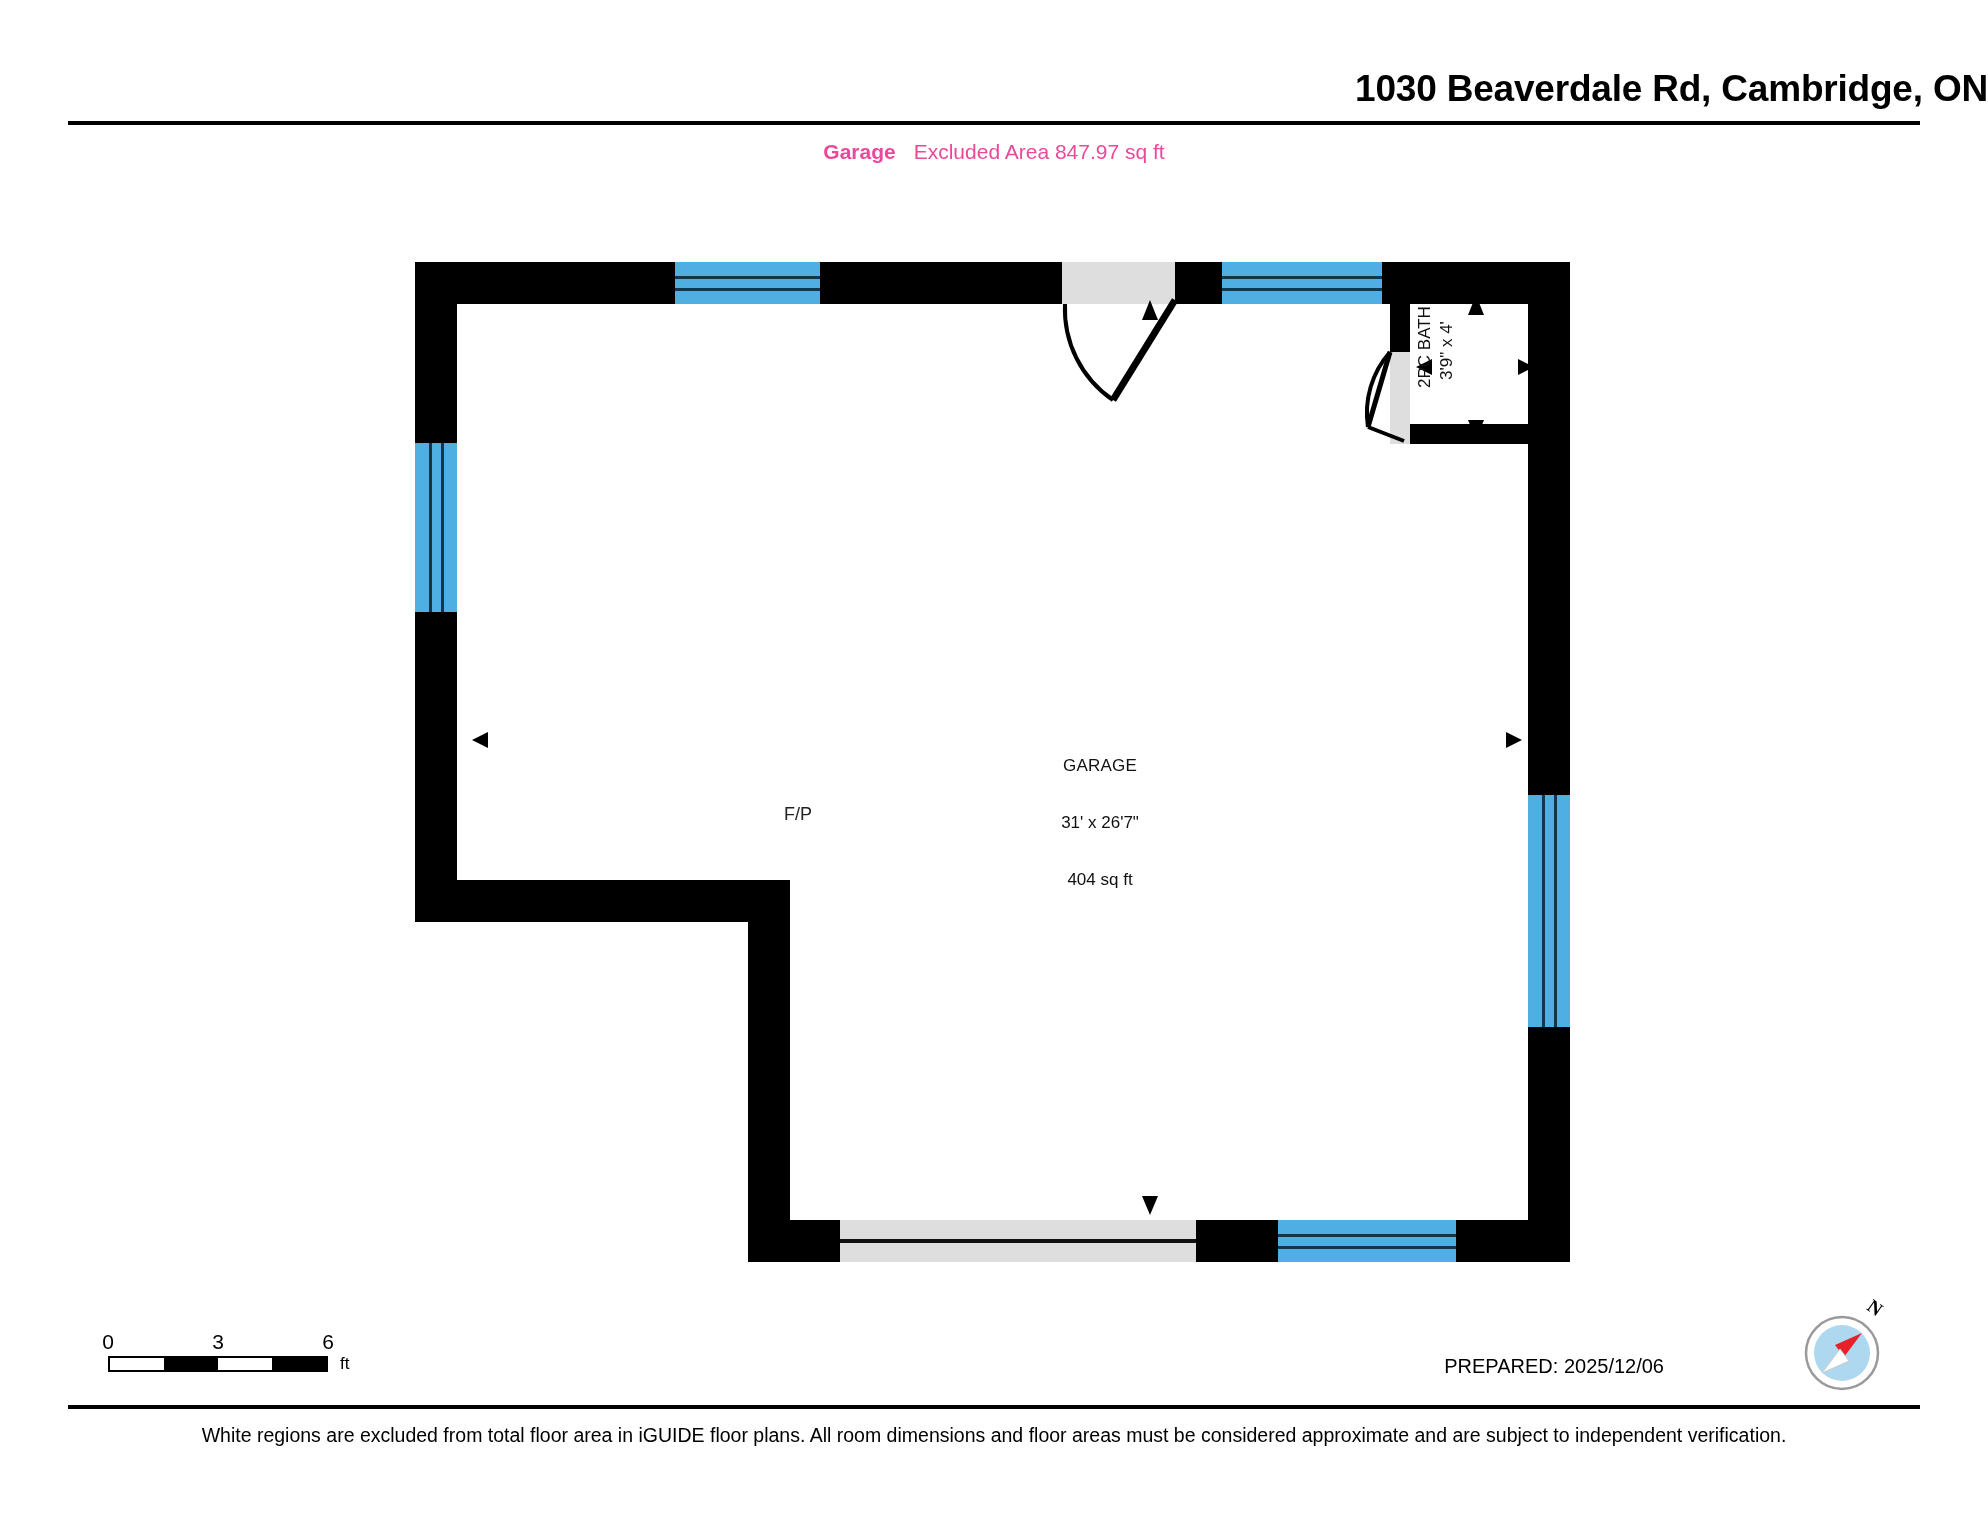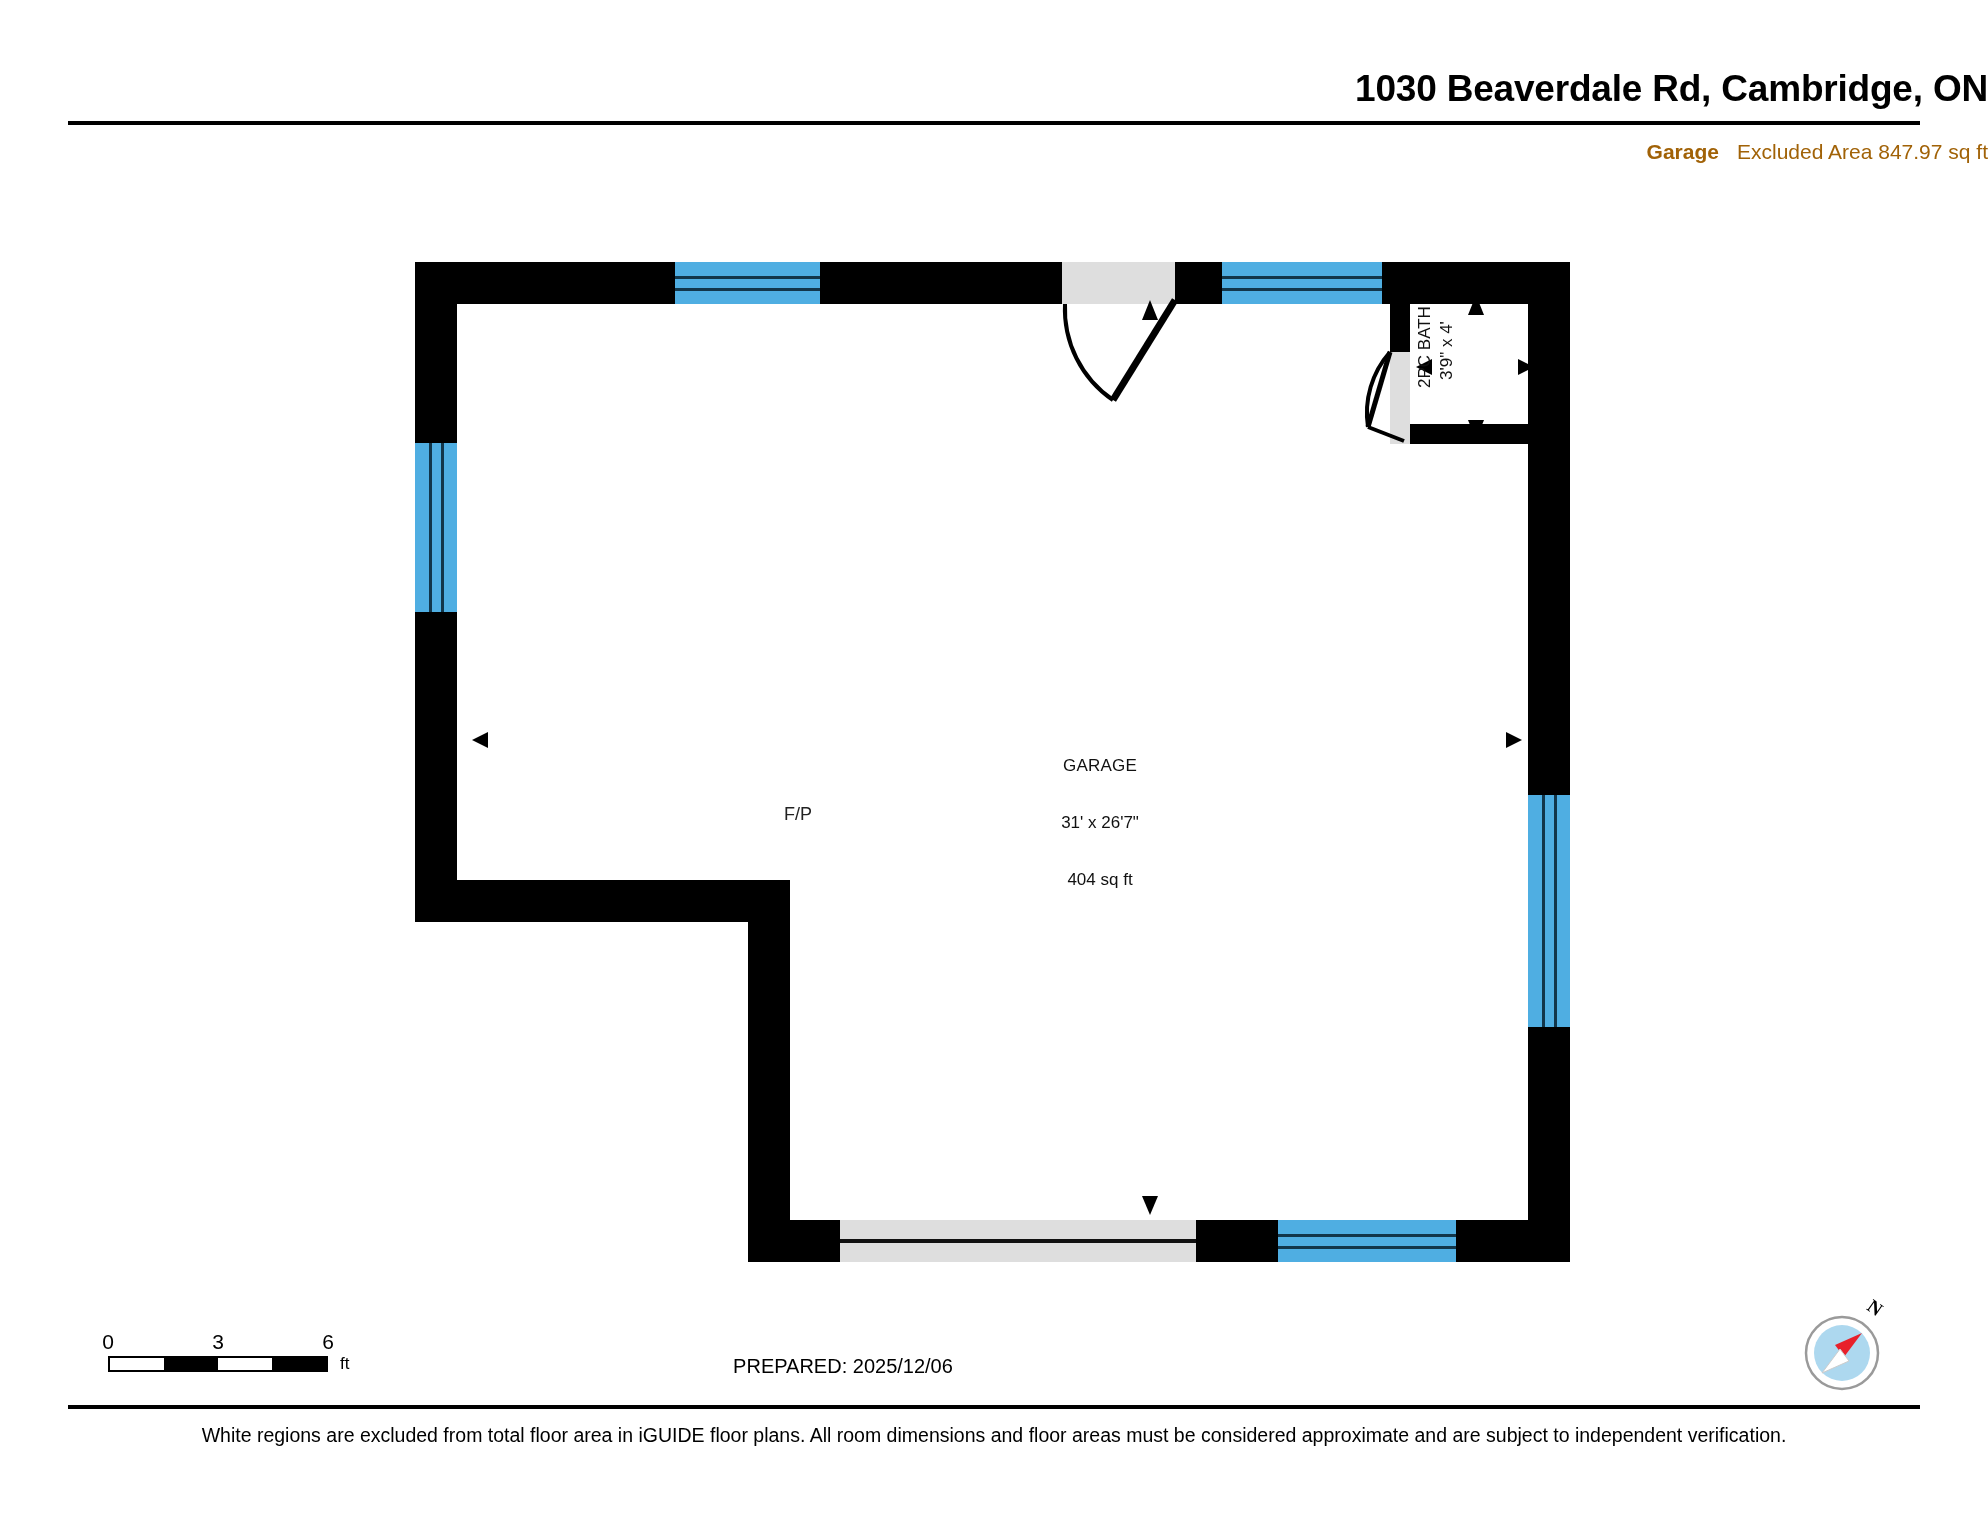--- a/index.html
+++ b/index.html
@@ -34,23 +34,23 @@
     left: 68px;
     width: 1852px;
     height: 4px;
     background: #000;
   }
   #subtitle {
     position: absolute;
     top: 140px;
     left: 0;
     width: 1988px;
-    text-align: right;
+    text-align: center;
     font-size: 21px;
-    color: #a16207;
+    color: #ec4899;
   }
   #subtitle .floor-name {
     font-weight: bold;
     margin-right: 18px;
   }
 
   
   #plan {
     position: absolute;
     top: 0;
@@ -88,23 +88,23 @@
   #scale-unit {
     position: absolute;
     left: 232px;
     top: 24px;
     font-size: 17px;
   }
 
   #prepared {
     position: absolute;
     top: 1355px;
-    left: 13px;
+    left: 4px;
     width: 1660px;
-    text-align: center;
+    text-align: right;
     font-size: 20px;
   }
 
   #compass {
     position: absolute;
     left: 1790px;
     top: 1295px;
     width: 110px;
     height: 110px;
   }

